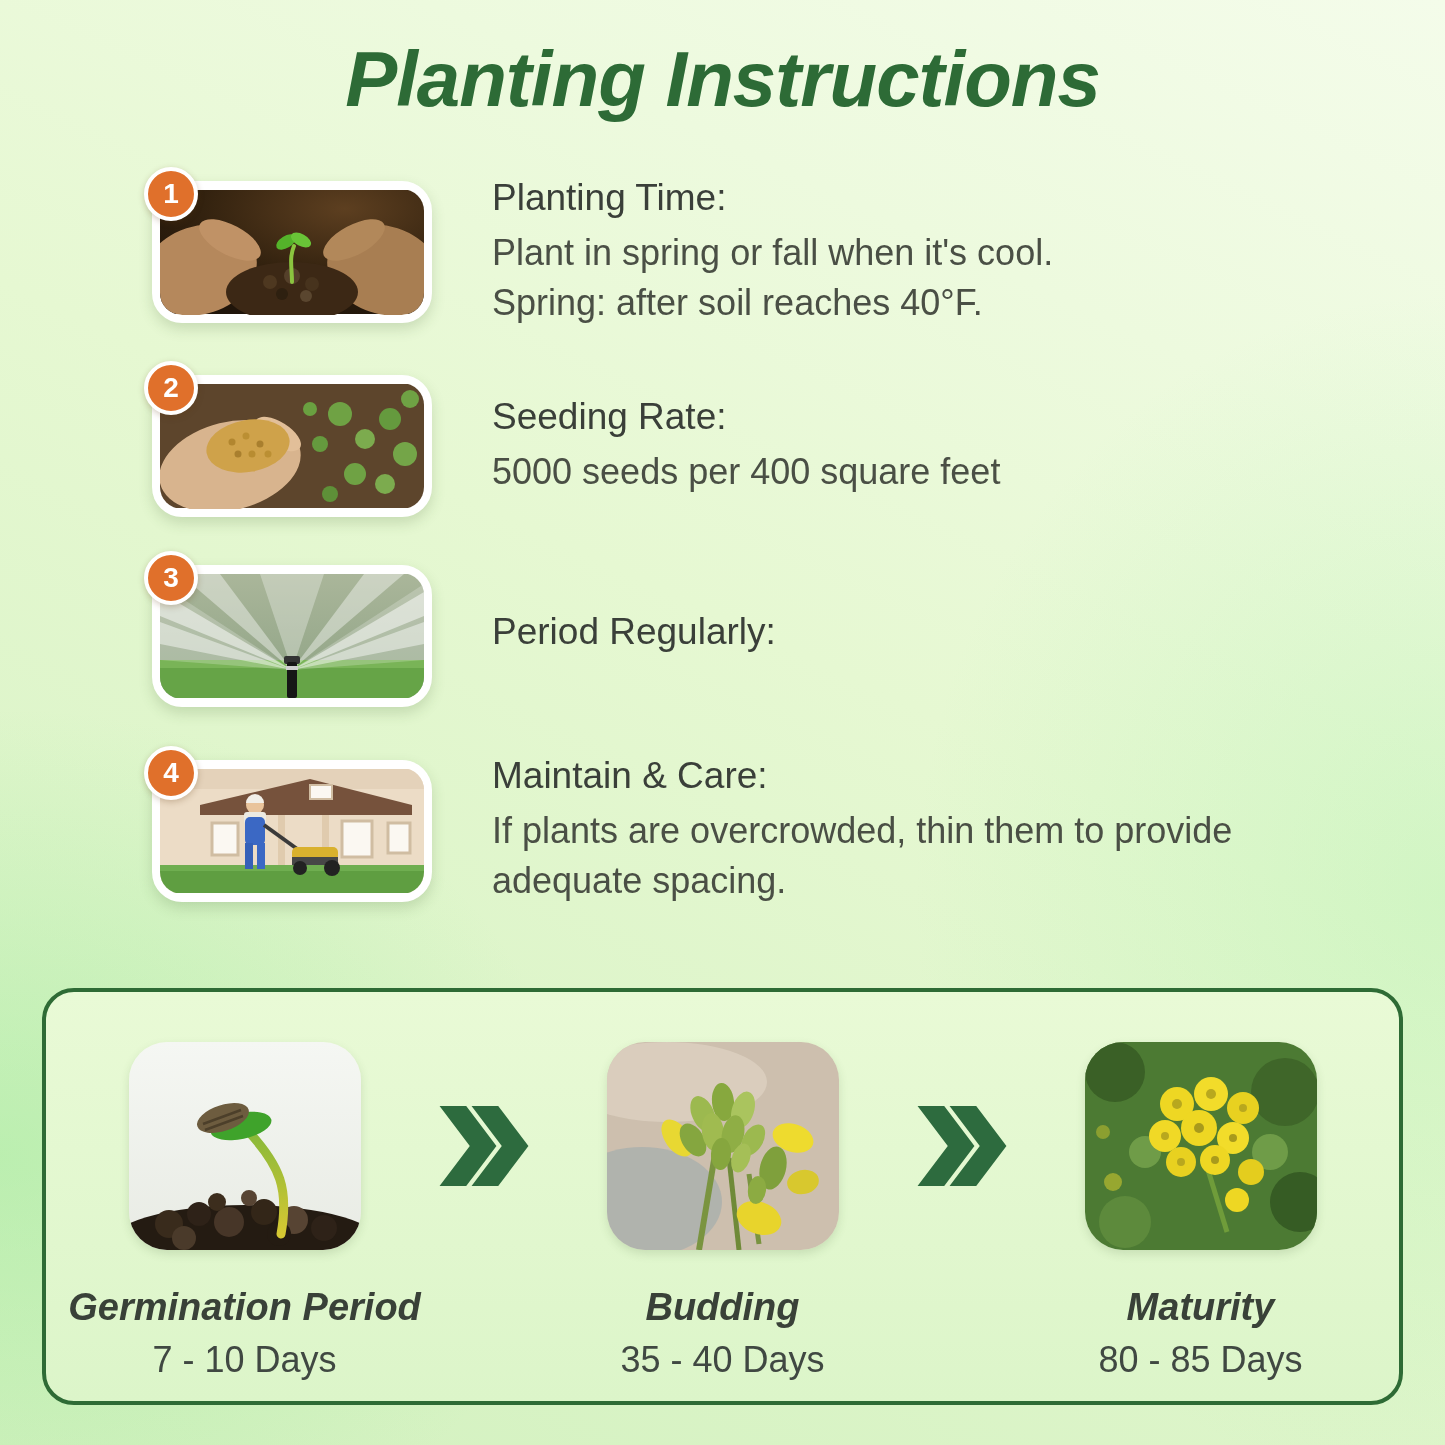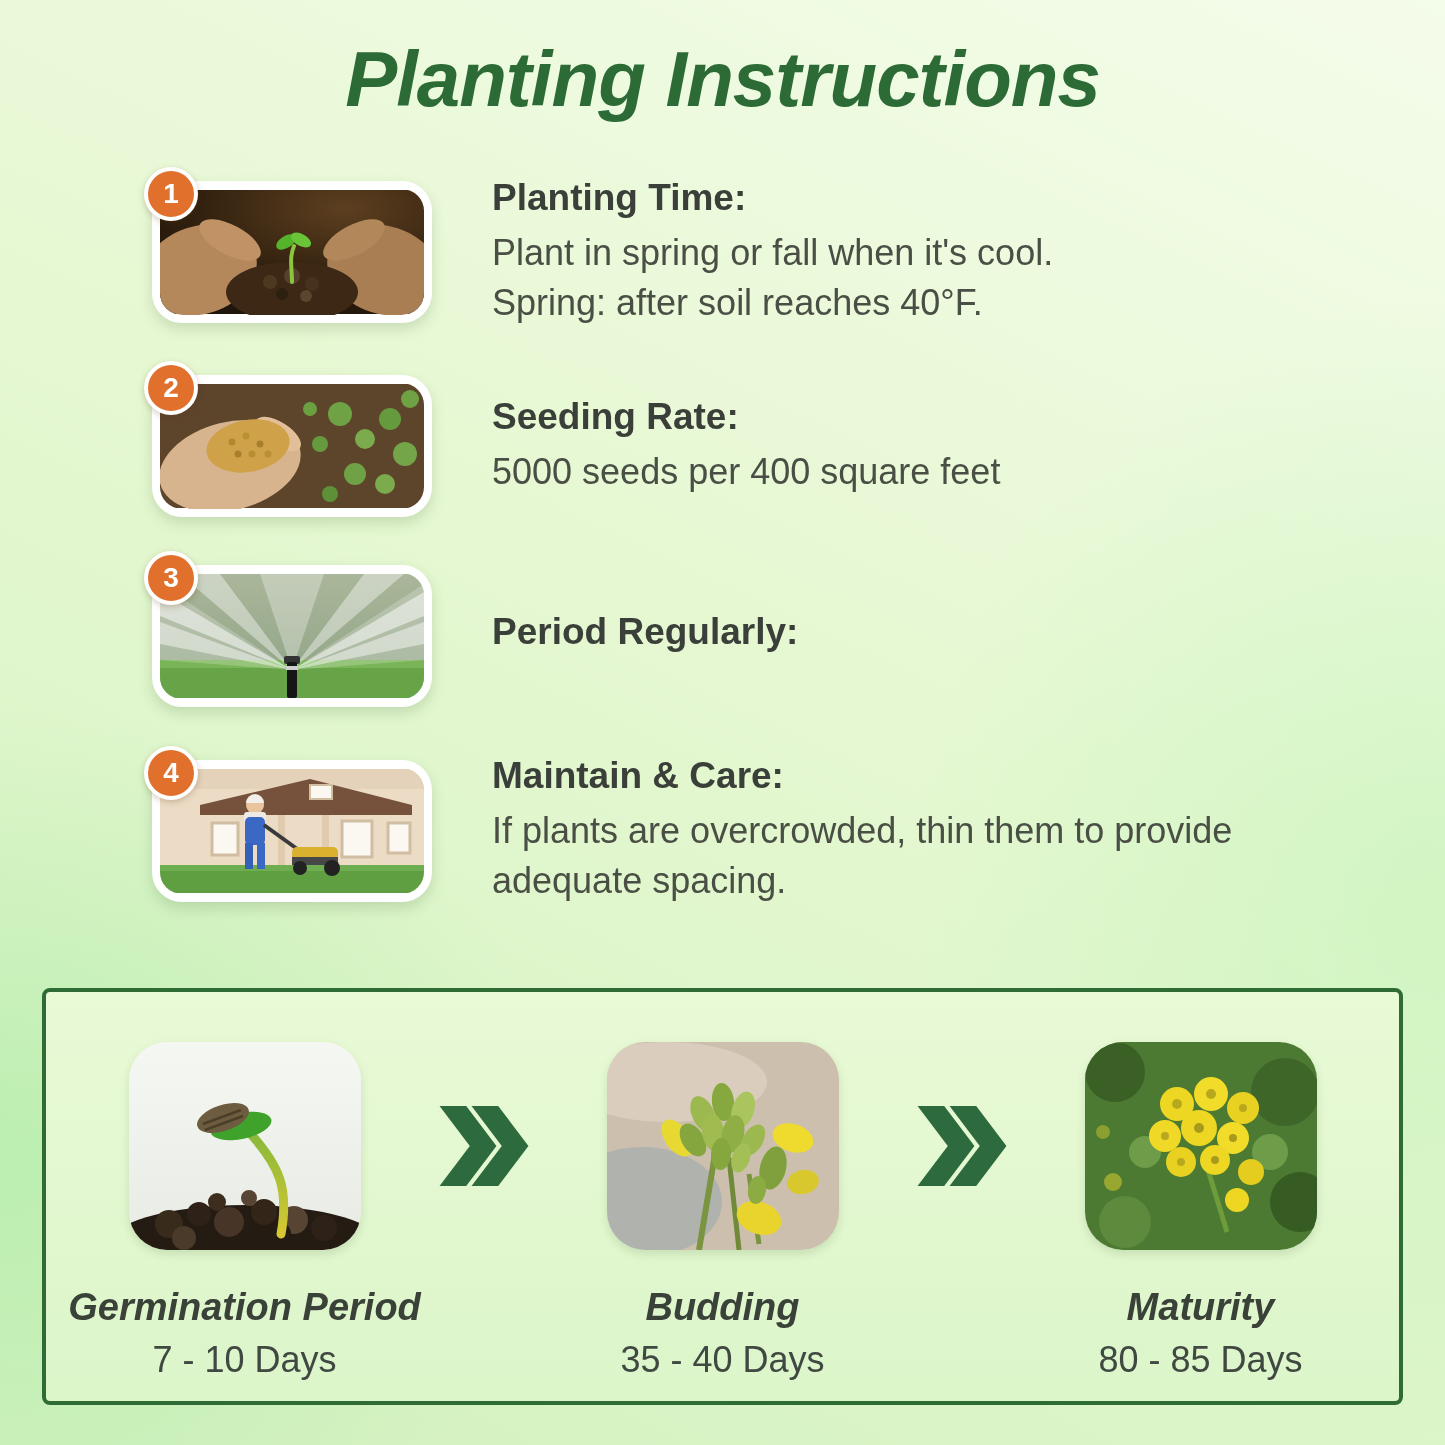--- a/index.html
+++ b/index.html
@@ -34,28 +34,28 @@
   .photo-frame svg{display:block;width:264px;height:126px;border-radius:22px;}
   .badge{
     position:absolute;top:-22px;left:-16px;
     width:46px;height:46px;border-radius:50%;
     background:#e0702b;border:4px solid #fff;
     color:#fff;font-weight:bold;font-size:28px;
     display:flex;align-items:center;justify-content:center;
     box-shadow:0 2px 6px rgba(90,50,10,.25);
   }
   .step-text{margin-left:60px;}
-  .step-heading{font-size:37px;font-weight:bold;color:#3a3f39;margin-bottom:9px;}
+  .step-heading{font-size:37px;font-weight:normal;color:#3a3f39;margin-bottom:9px;}
   .step-body{
     font-size:36px;color:#4a4f45;line-height:1.38;
     white-space:pre-line;max-width:870px;
   }
   .timeline-box{
     position:absolute;left:42px;right:42px;top:988px;bottom:40px;
-    border:4px solid #2e6b35;border-radius:8px;box-sizing:border-box;
+    border:4px solid #2e6b35;border-radius:32px;box-sizing:border-box;
     background:linear-gradient(180deg,#e9fad6 0%,#dcf5c9 100%);
     display:flex;justify-content:center;align-items:flex-start;
     padding-top:50px;
   }
   .stage{width:368px;display:flex;flex-direction:column;align-items:center;}
   .stage-photo{
     width:232px;height:208px;border-radius:38px;overflow:hidden;
     box-shadow:0 4px 10px rgba(55,90,40,.15);
   }
   .stage-photo svg{display:block;width:232px;height:208px;}

